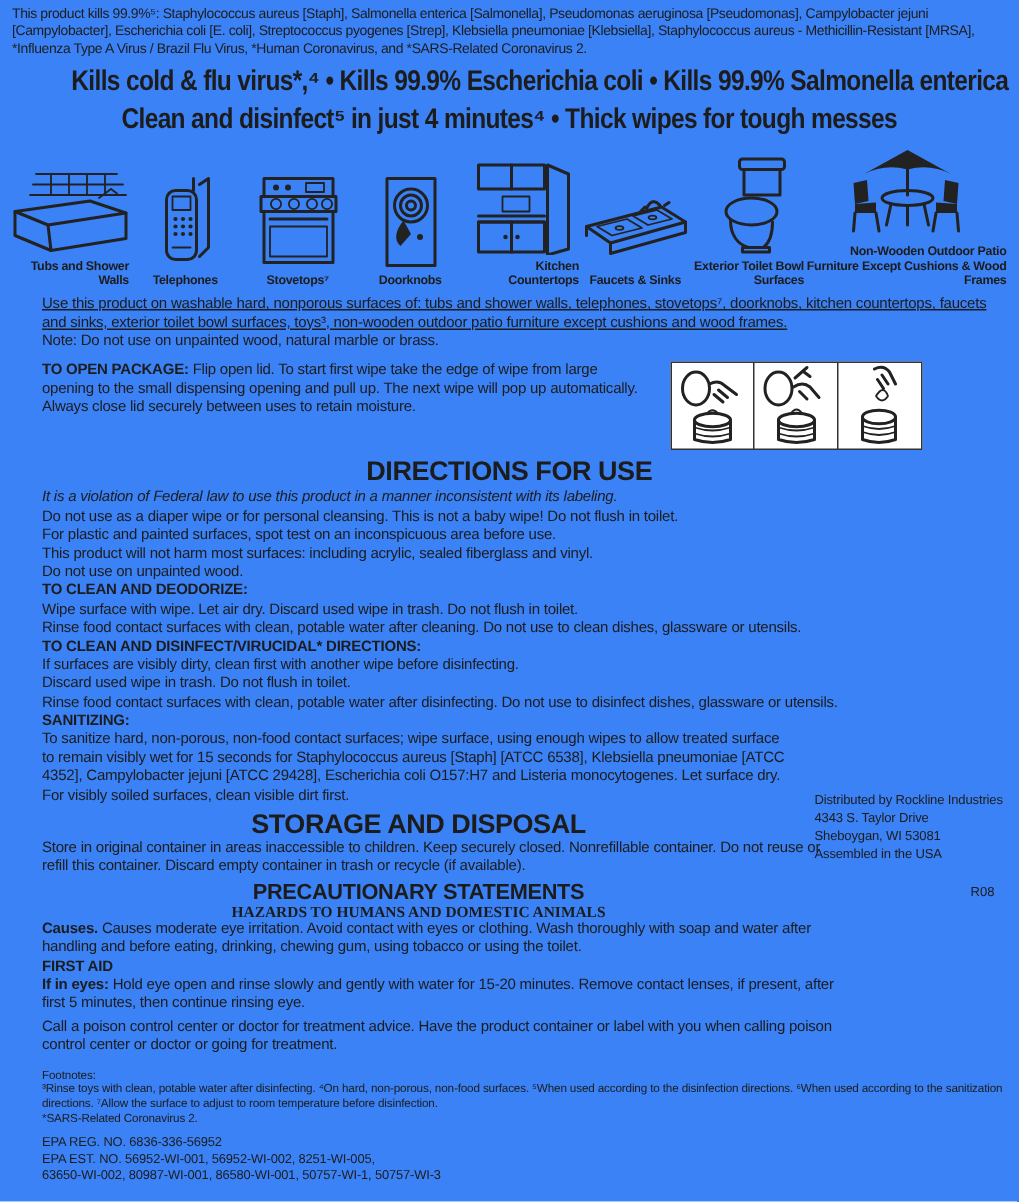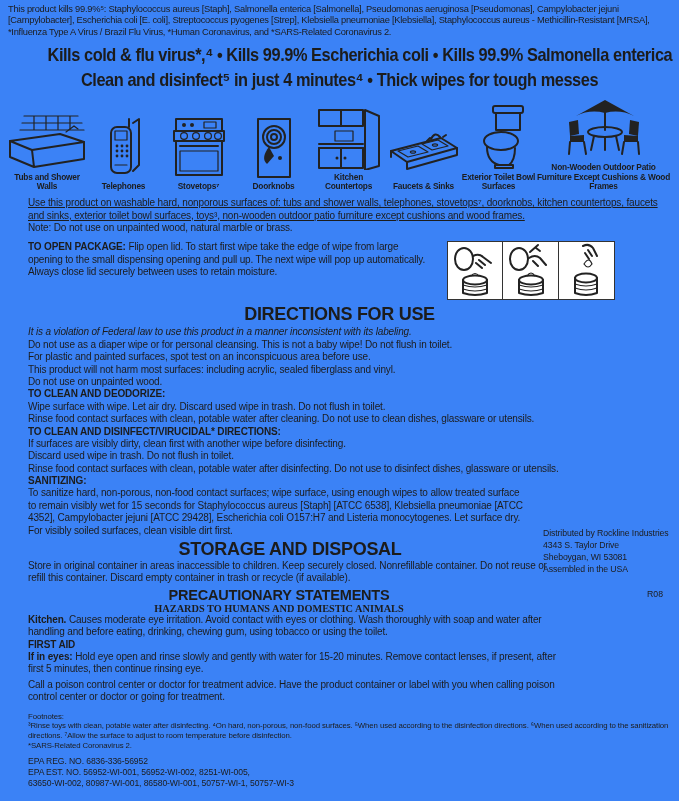--- a/index.html
+++ b/index.html
@@ -6,38 +6,38 @@
   .page{position:relative;width:679px;height:801px;background:#3b82f6;overflow:hidden;
         color:#1c1c1c;font-family:"Liberation Sans","DejaVu Sans",sans-serif;}
   .claims{margin:4px 8px 0 8px;font-size:9.3px;line-height:1.22;letter-spacing:-0.25px;}
   .headline{margin:5px 0 2px 0;text-align:center;font-weight:bold;}
   .headline div{white-space:nowrap;transform:scaleX(0.86);transform-origin:50% 50%;
                 font-size:19px;line-height:1.3;letter-spacing:-0.5px;}
   .icons-row{display:flex;justify-content:space-between;align-items:flex-end;
              margin:6px 8px 0 8px;}
   .surface-item{display:flex;flex-direction:column;align-items:center;justify-content:flex-end;flex:1;}
   .surface-item.wide{flex:1.8;}
-  .surface-caption{margin-top:3px;font-size:8.3px;font-weight:bold;text-align:center;
+  .surface-caption{margin-top:3px;font-size:8.3px;font-weight:bold;text-align:right;
                    line-height:1.12;letter-spacing:-0.2px;}
   .licon *{stroke:#222;fill:none;stroke-width:2;stroke-linecap:round;stroke-linejoin:round;}
   .licon .fl{fill:#222;stroke:none;}
   .licon .thin{stroke-width:1.2;}
   .body-text{margin:0 8px 0 28px;font-size:10px;line-height:1.24;letter-spacing:-0.15px;}
   .mt6{margin-top:6px;text-decoration:underline;}
   .mt3{margin-top:3px;}
   .subhead{font-weight:bold;}
   .open-row{display:flex;margin:7px 8px 0 28px;}
   .open-text{width:398px;}
   .panels{display:flex;margin-left:14px;align-items:flex-start;}
   .panel{width:55px;height:57px;border:1.3px solid #333;margin-left:-1.3px;background:#fff;}
   .h-directions{margin:4px 0 0 0;text-align:center;font-size:18px;font-weight:bold;letter-spacing:-0.3px;}
   .center-line{text-align:left;margin:1px 8px 0 28px;font-style:italic;}
   .colnarrow{max-width:500px;}
   .col545{max-width:530px;}
-  .h-storage{margin:2px 0 0 0;font-size:18px;font-weight:bold;text-align:center;max-width:558px;letter-spacing:-0.3px;padding-left:11px;}
+  .h-storage{margin:2px 0 0 0;font-size:18px;font-weight:bold;text-align:center;max-width:558px;letter-spacing:-0.3px;}
   .h-precaution{margin:2px 0 0 0;font-size:14.5px;font-weight:bold;text-align:center;max-width:558px;letter-spacing:-0.2px;}
   .h-hazards{margin:0;font-size:10.3px;font-weight:bold;text-align:center;max-width:558px;font-family:Liberation Serif, serif;}
   .distributor{position:absolute;left:543px;top:527px;font-size:8.7px;line-height:1.38;letter-spacing:-0.1px;}
   .rcode{position:absolute;right:16px;top:589px;font-size:8.7px;}
   .footnotes{margin:8px 8px 0 28px;font-size:7.8px;line-height:1.24;letter-spacing:-0.1px;}
   .epa{margin:6px 8px 0 28px;font-size:8.6px;line-height:1.28;letter-spacing:-0.1px;}
 </style>
 </head>
 <body>
 
@@ -210,21 +210,21 @@
 
   <p class="body-text subhead">SANITIZING:</p>
   <p class="body-text colnarrow">To sanitize hard, non-porous, non-food contact surfaces; wipe surface, using enough wipes to allow treated surface to remain visibly wet for 15 seconds for Staphylococcus aureus [Staph] [ATCC 6538], Klebsiella pneumoniae [ATCC 4352], Campylobacter jejuni [ATCC 29428], Escherichia coli O157:H7 and Listeria monocytogenes. Let surface dry. For visibly soiled surfaces, clean visible dirt first.</p>
 
   <h2 class="h-storage">STORAGE AND DISPOSAL</h2>
   <p class="body-text col545">Store in original container in areas inaccessible to children.  Keep securely closed.  Nonrefillable container. Do not reuse or refill this container. Discard empty container in trash or recycle (if available).</p>
 
   <h2 class="h-precaution">PRECAUTIONARY STATEMENTS</h2>
   <h3 class="h-hazards">HAZARDS TO HUMANS AND DOMESTIC ANIMALS</h3>
 
-  <p class="body-text col545"><b class="subhead">Kitchen.</b> <span>Causes moderate eye irritation.  Avoid contact with eyes or clothing.  Wash thoroughly with soap and water after handling and before eating, drinking, chewing gum, using tobacco or using the toilet.</span></p>
+  <p class="body-text col545"><b class="subhead">Causes.</b> <span>Causes moderate eye irritation.  Avoid contact with eyes or clothing.  Wash thoroughly with soap and water after handling and before eating, drinking, chewing gum, using tobacco or using the toilet.</span></p>
 
   <p class="body-text subhead">FIRST AID</p>
   <p class="body-text col545"><b class="subhead">If in eyes:</b> <span>Hold eye open and rinse slowly and gently with water for 15-20 minutes.  Remove contact lenses, if present, after first 5 minutes, then continue rinsing eye.</span></p>
   <p class="body-text col545 mt3">Call a poison control center or doctor for treatment advice. Have the product container or label with you when calling poison control center or doctor or going for treatment.</p>
 
   <div class="distributor">
     <div>Distributed by Rockline Industries</div>
     <div>4343 S. Taylor Drive</div>
     <div>Sheboygan, WI 53081</div>
     <div>Assembled in the USA</div>

